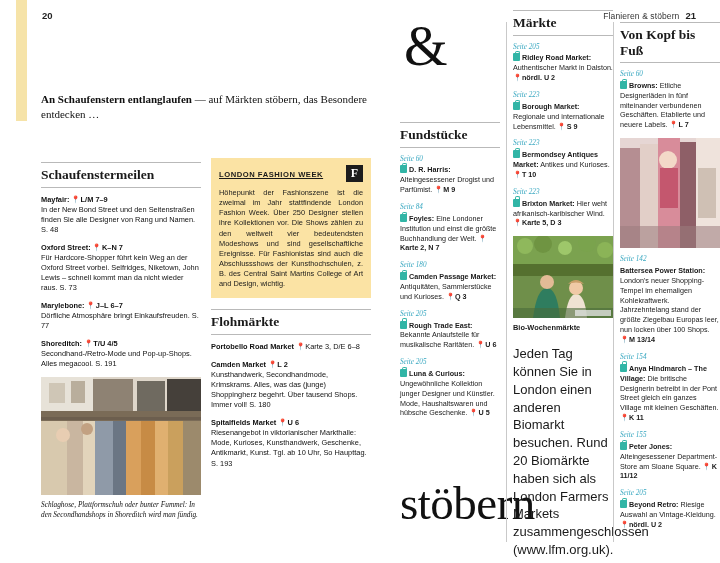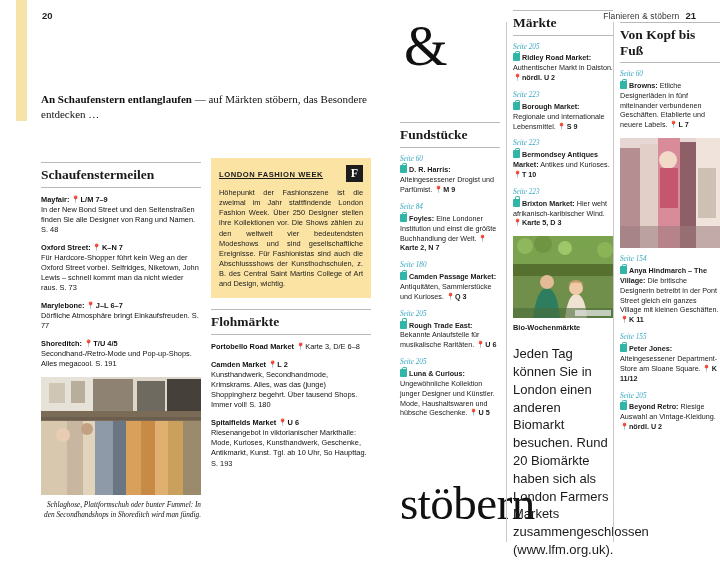--- a/index.html
+++ b/index.html
@@ -44,21 +44,21 @@
   .pin{font-weight:700;font-size:7.4px;}
 
   .lfw{background:#fbe3a4;padding:7px 8px 9px 8px;box-sizing:border-box;width:160px;position:relative;}
   .lfw-head{display:flex;justify-content:space-between;align-items:center;}
   .lfw-title{font-size:7.6px;font-weight:700;letter-spacing:.55px;text-decoration:underline;padding-top:2px;}
   .lfw-badge{width:17px;height:17px;background:#1c1c1c;color:#fff;font-family:"Liberation Serif",serif;
     font-weight:700;font-size:12px;display:flex;align-items:center;justify-content:center;flex:0 0 auto;}
   .lfw-body{font-size:7.4px;line-height:1.37;margin-top:6px;text-align:justify;}
 
   .photo{width:160px;background:#cdbfae;position:relative;overflow:hidden;}
-  .cap{font-family:"Liberation Serif",serif;font-style:italic;font-size:7.3px;line-height:1.35;margin-top:5px;color:#111;text-align:right;}
+  .cap{font-family:"Liberation Serif",serif;font-style:italic;font-size:7.3px;line-height:1.35;margin-top:5px;color:#111;}
 
   
   .right-page{width:348px;position:relative;box-sizing:border-box;}
   .amp{position:absolute;left:404px;top:18px;font-family:"Liberation Serif",serif;font-size:56px;line-height:1;color:#111;}
   .stoebern{position:absolute;left:400px;top:480px;font-family:"Liberation Serif",serif;font-size:47px;line-height:1;color:#111;letter-spacing:-0.5px;}
 
   .rcol{position:absolute;top:0;width:100px;}
   .rcol .rule{border-top:1px solid #b9b9b9;}
   .divider{position:absolute;width:1px;background:#c9c9c9;}
 
@@ -291,20 +291,24 @@
         <rect x="38" y="0" width="22" height="110" fill="#d88c9a"></rect>
         <rect x="60" y="4" width="16" height="106" fill="#8e5f67"></rect>
         <rect x="76" y="0" width="24" height="110" fill="#efe3dc"></rect>
         <circle cx="48" cy="22" r="9" fill="#f3d9c8"></circle>
         <rect x="40" y="30" width="18" height="40" fill="#c4576e"></rect>
         <rect x="0" y="88" width="100" height="22" fill="#9b7c7e" opacity=".55"></rect>
         <rect x="78" y="30" width="18" height="50" fill="#cfc0b4"></rect>
       </svg>
     </div>
 
+    <div class="item">
+      <div class="seite">Seite 142</div>
+      <b>Battersea Power Station:</b><span> London's neuer Shopping-Tempel im ehemaligen Kohlekraftwerk. Jahrzehntelang stand der größte Ziegelbau Europas leer, nun locken über 100 Shops. </span><span class="pinico">📍</span><b>M 13/14</b>
+    </div>
 
     <div class="item">
       <div class="seite">Seite 154</div>
       <span class="bag"></span><b>Anya Hindmarch – The Village:</b><span> Die britische Designerin betreibt in der Pont Street gleich ein ganzes Village mit kleinen Geschäften. </span><span class="pinico">📍</span><b>K 11</b>
     </div>
 
     <div class="item">
       <div class="seite">Seite 155</div>
       <span class="bag"></span><b>Peter Jones:</b><span> Alteingesessener Department-Store am Sloane Square. </span><span class="pinico">📍</span><b>K 11/12</b>
     </div>

